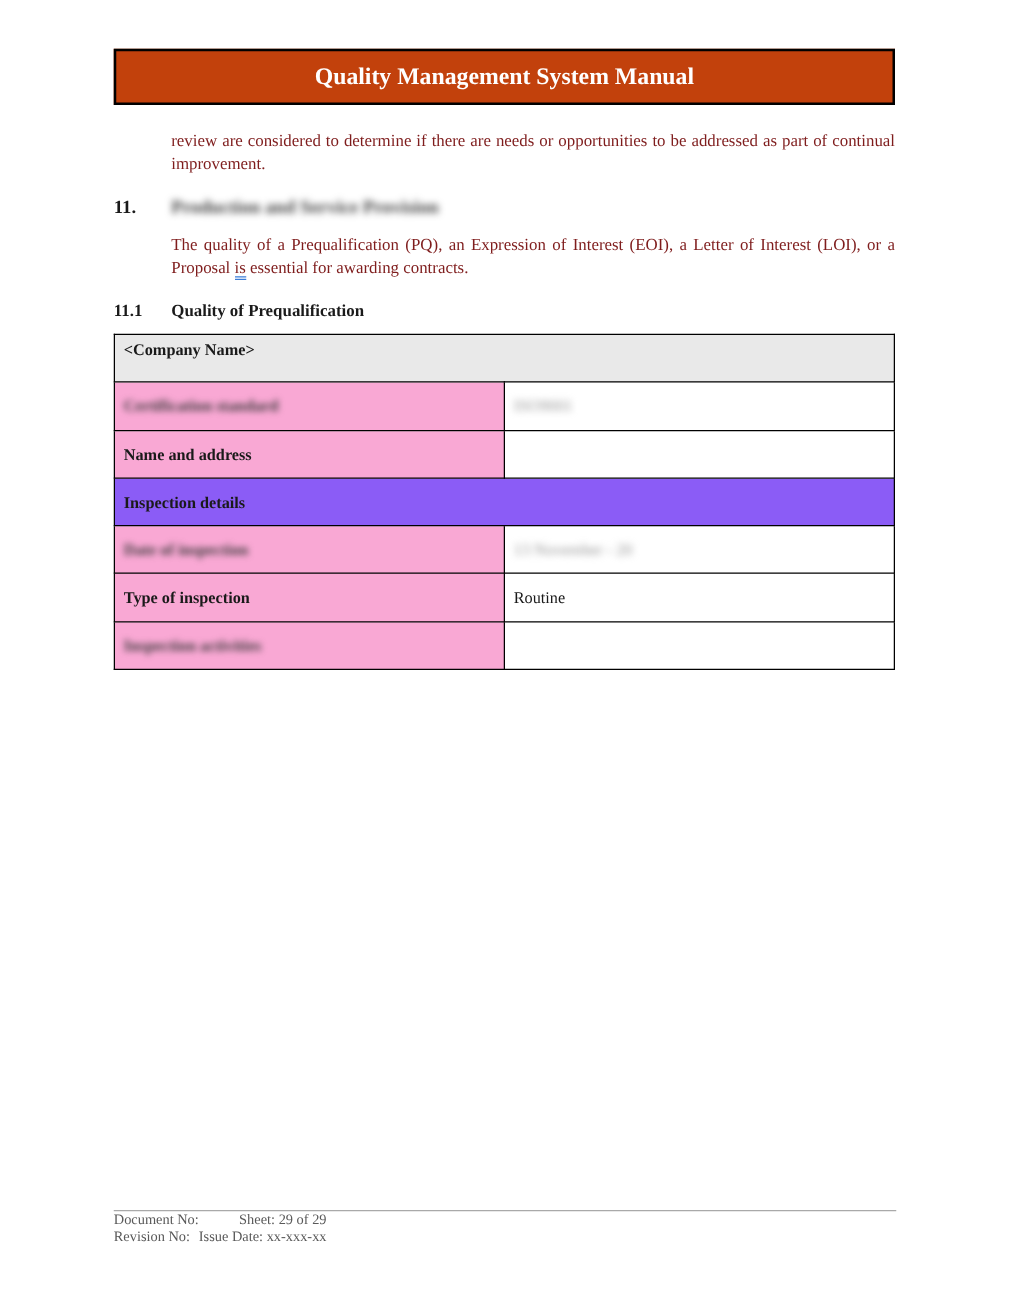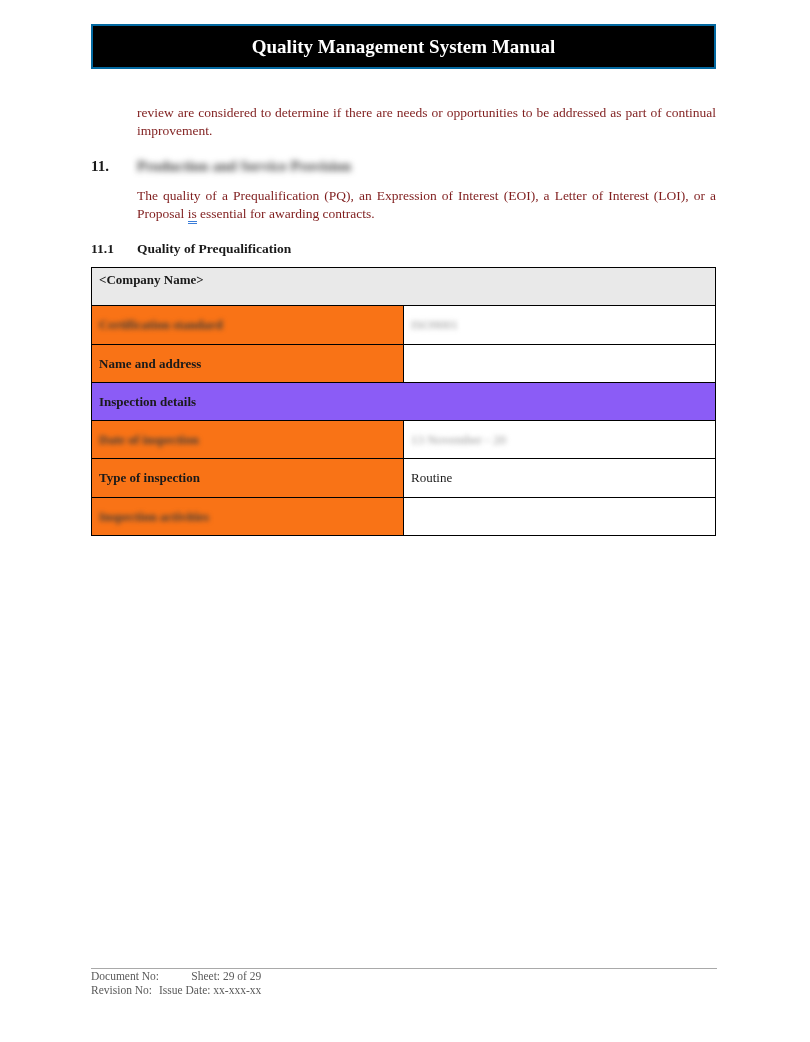--- a/index.html
+++ b/index.html
@@ -8,22 +8,22 @@
     width: 810px; height: 1042px;
     font-family: "Liberation Serif", "DejaVu Serif", serif;
     color: #1a1a1a;
     position: relative;
     overflow: hidden;
   }
   .page { position: relative; width: 810px; height: 1042px; background: #fff; }
 
   
   .banner {
-    position: absolute; left: 91px; top: 24px; width: 625px; height: 45px;
-    background: #000000; border: 2px solid #0369a1;
+    position: absolute; left: 91px; top: 39px; width: 625px; height: 45px;
+    background: #c2410c; border: 2px solid #000000;
     display: flex; align-items: center; justify-content: center;
   }
   .banner-title {
     color: #ffffff; font-weight: bold; font-size: 19px;
     font-family: "Liberation Serif", "DejaVu Serif", serif;
   }
 
   
   .para {
     position: absolute; left: 137px; width: 579px;
@@ -48,21 +48,21 @@
     position: absolute; left: 91px; top: 267px; width: 625px;
     border-collapse: collapse; table-layout: fixed;
     font-size: 13px;
   }
   table.qtable td {
     border: 1px solid #000;
     vertical-align: middle;
     padding: 2px 6px 2px 7px;
     margin-left: 12px;
   }
-  td.col-label { width: 152px; background: #f97316; font-weight: bold; }
+  td.col-label { width: 152px; background: #f9a8d4; font-weight: bold; }
   td.col-value { width: 473px; background: #ffffff; padding-left: 10px; }
   tr.company-row td {
     background: #e9e9e9; font-weight: bold; vertical-align: top; padding-top: 4px;
   }
   tr.section-row td { background: #8b5cf6; font-weight: bold; }
   .h38 { height: 38px; }
   .h39 { height: 39px; }
 
   .blur-dark { filter: blur(2.6px); color: #3a3a3a; }
   .blur-gray { filter: blur(2.8px); color: #969696; }

